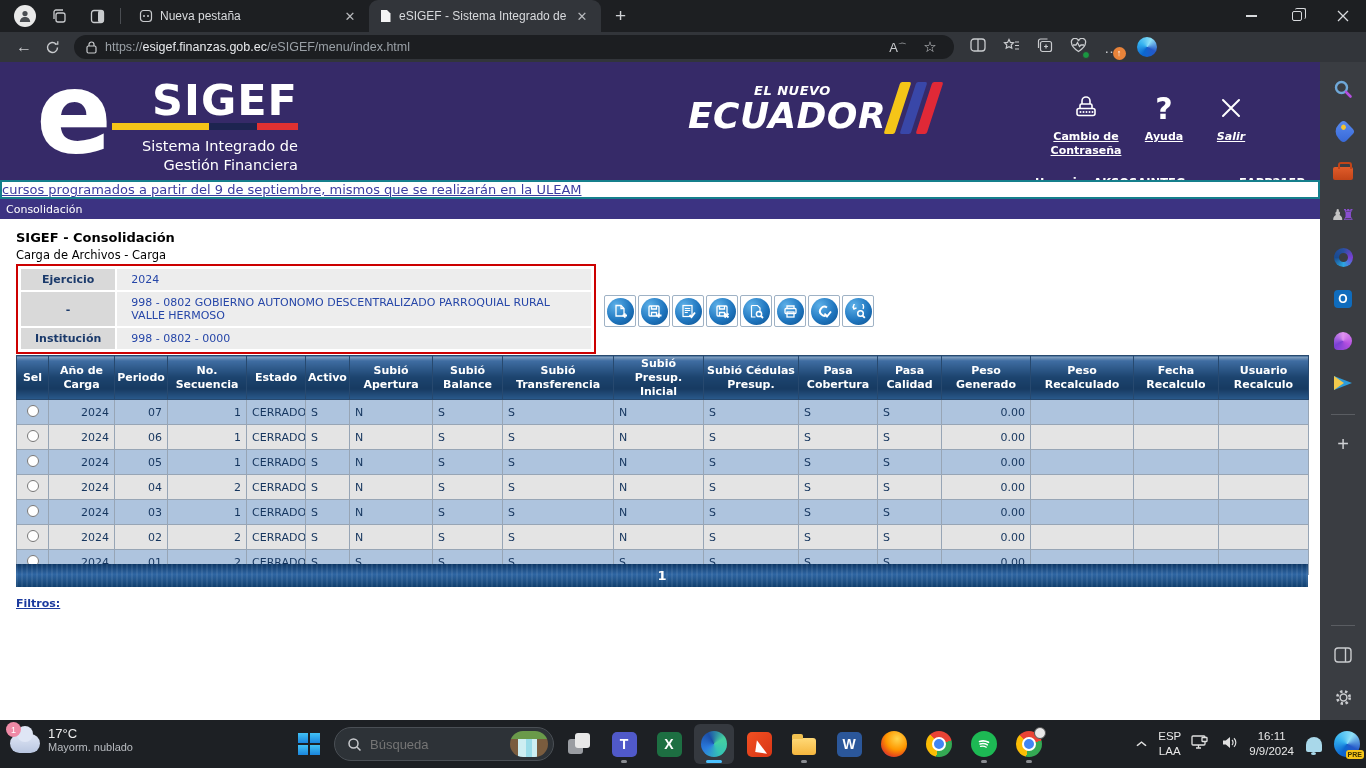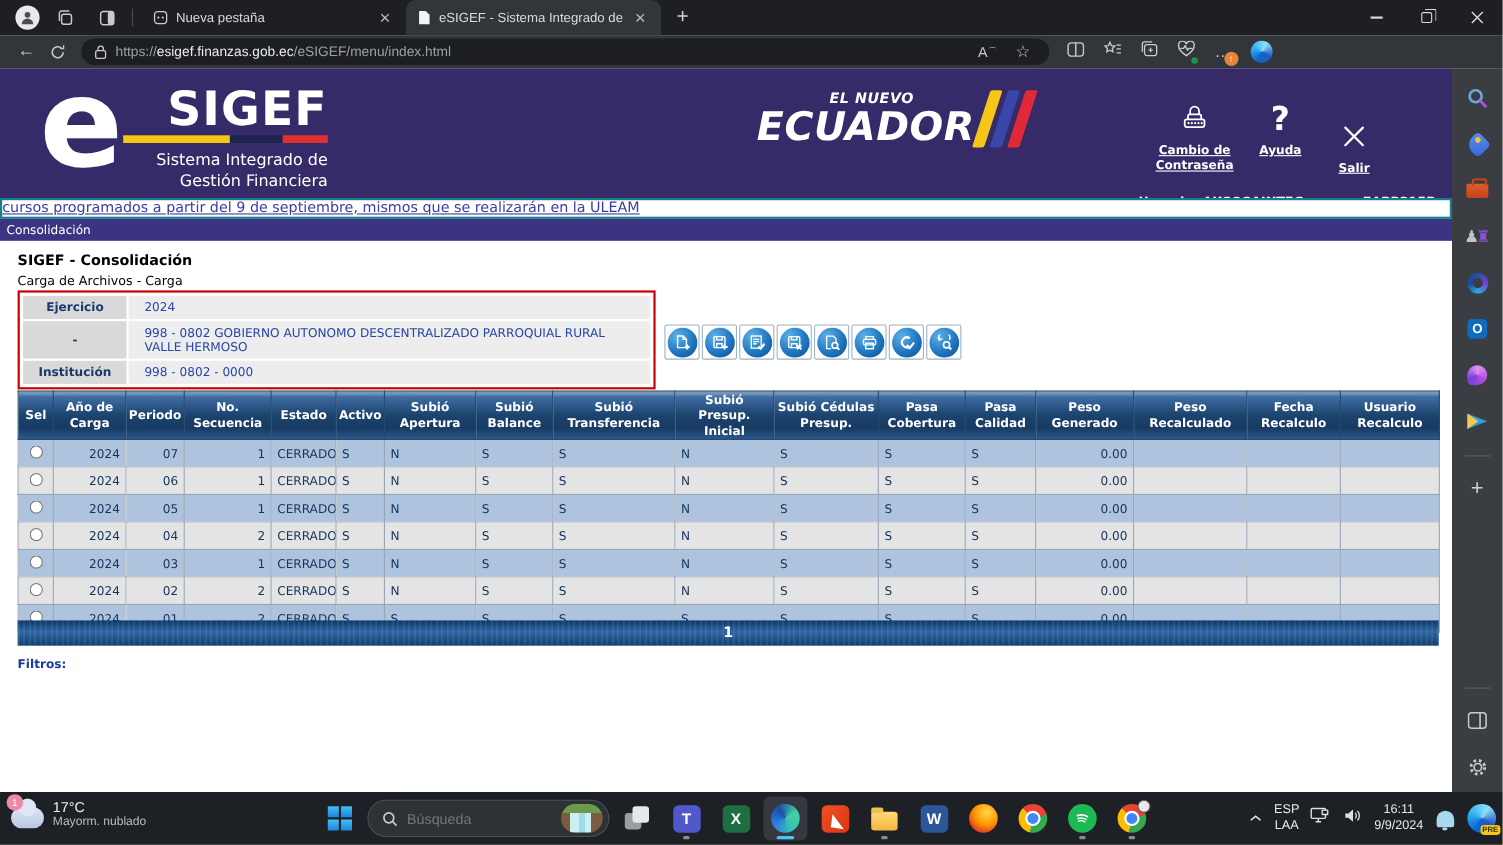--- a/index.html
+++ b/index.html
@@ -138,21 +138,21 @@
   .row-a td { background:#aec4de; }
   .row-b td { background:#e4e4e4; }
   .grid-table td.c { text-align:center; } .grid-table td.r { text-align:right; }
   .grid-table input[type=radio] { width:12px; height:12px; margin:0; }
 
   .pager { position:absolute; left:16px; top:345px; width:1292px; height:23px;
     background:repeating-linear-gradient(90deg, rgba(255,255,255,.07) 0 2px, rgba(0,0,0,0) 2px 5px),
       linear-gradient(180deg,#0e3766,#2f66a3 45%,#11406f);
     color:#fff; font-weight:bold; font-size:13px; text-align:center; line-height:23px; }
   .filtros { position:absolute; left:16px; top:378px; font-size:11px; font-weight:bold;
-    color:#1b3a9e; cursor:pointer; }
+    color:#1b3a9e; text-decoration:underline; cursor:pointer; }
 
   
   .taskbar { position:absolute; left:0; top:720px; width:1366px; height:48px; background:#1d2024;
     display:flex; align-items:center; }
   .weather { position:absolute; left:10px; top:6px; display:flex; gap:8px; align-items:center; }
   .cloud { width:30px; height:19px; background:linear-gradient(#dfe6f5,#b9c6e0); border-radius:10px;
     position:relative; margin-top:8px; }
   .cloud::before { content:""; position:absolute; top:-8px; left:7px; width:16px; height:16px;
     border-radius:50%; background:#dfe6f5; }
   .wx-badge { position:absolute; top:-12px; left:-4px; width:15px; height:15px; border-radius:50%;
@@ -407,21 +407,21 @@
             <circle cx="19.5" cy="20" r="1" fill="#fff" stroke="none"></circle>
           <circle cx="22.5" cy="20" r="1" fill="#fff" stroke="none"></circle>
         </svg>
       </div>
       <div class="lbl">Cambio de Contraseña</div>
     </div>
     <div class="hdr-action" style="left:1138px; top:28px; width:52px;">
       <div class="hdr-ico" style="font-size:30px; font-weight:800;">?</div>
       <div class="lbl">Ayuda</div>
     </div>
-    <div class="hdr-action" style="left:1205px; top:44px; width:52px;">
+    <div class="hdr-action" style="left:1205px; top:28px; width:52px;font-style:italic;">
       <div class="hdr-ico">
         <svg width="26" height="26" viewBox="0 0 26 26" stroke="#fff" stroke-width="2" stroke-linecap="round">
             <path d="M5 5l16 16M21 5L5 21"></path>
           </svg>
       </div>
       <div class="lbl">Salir</div>
     </div>
     <div class="user-row">
       <span>Usuario: AKSOSAINTEG</span>
       <span>EAPP215P</span>

